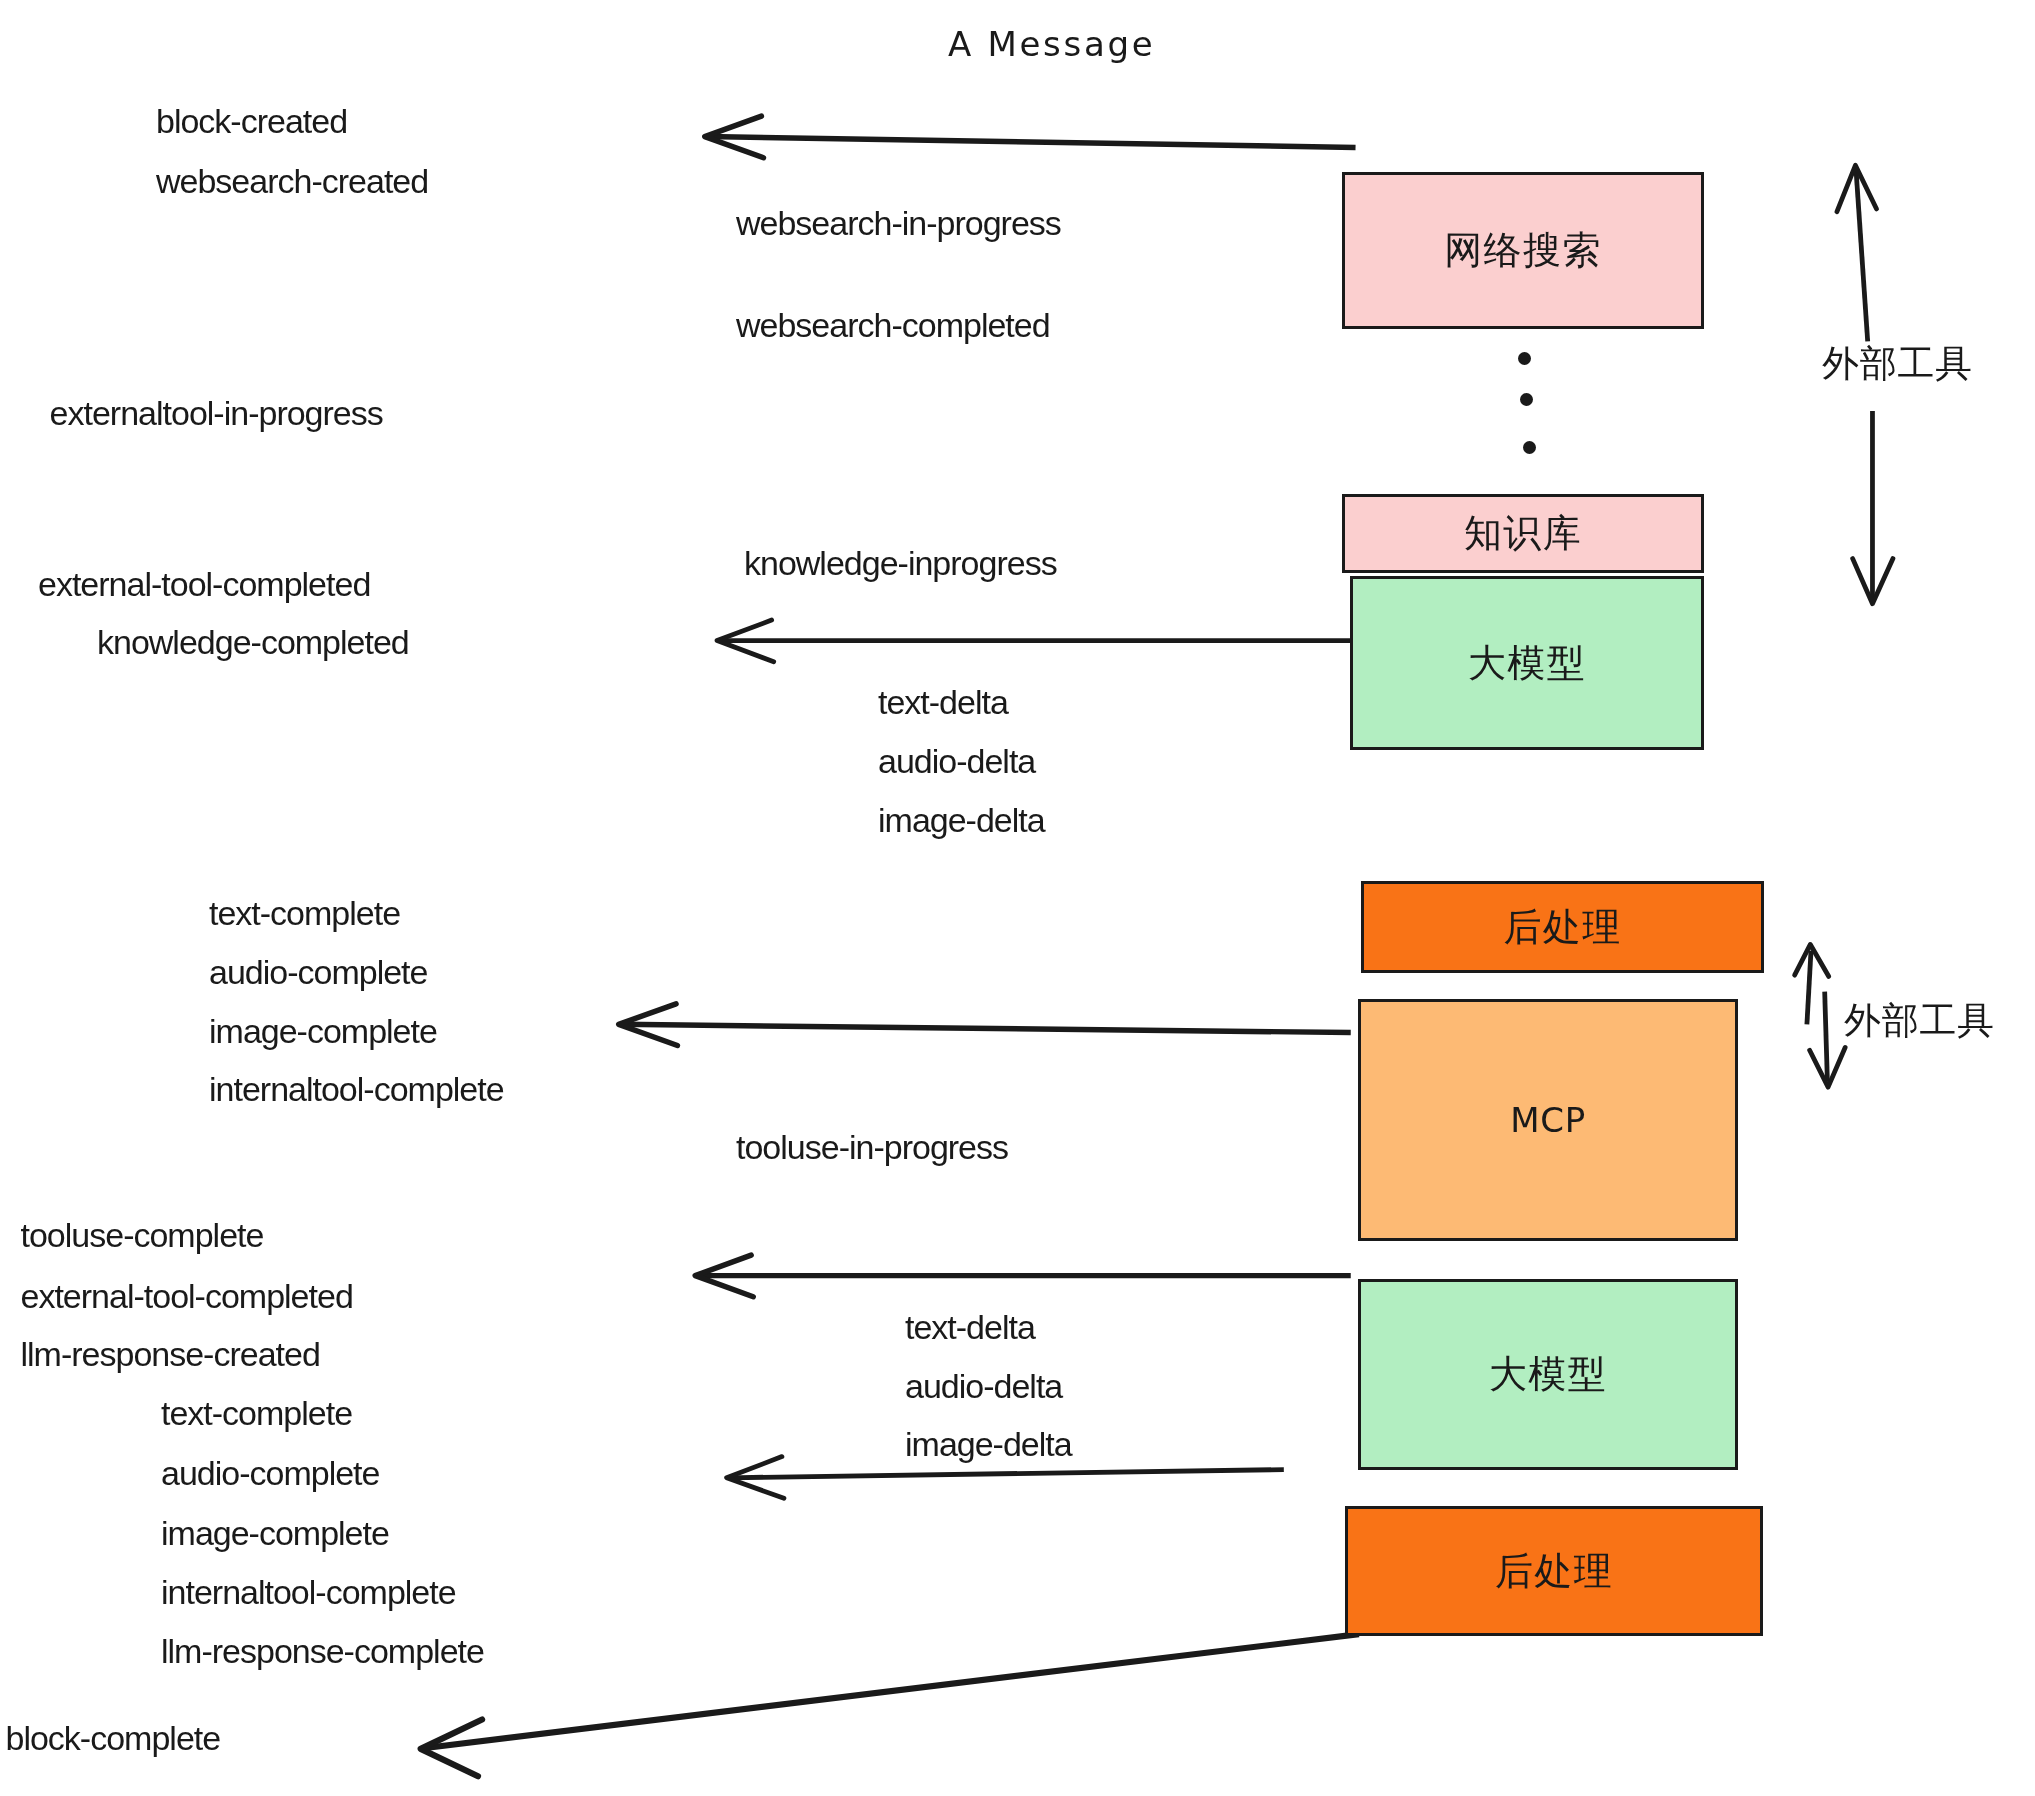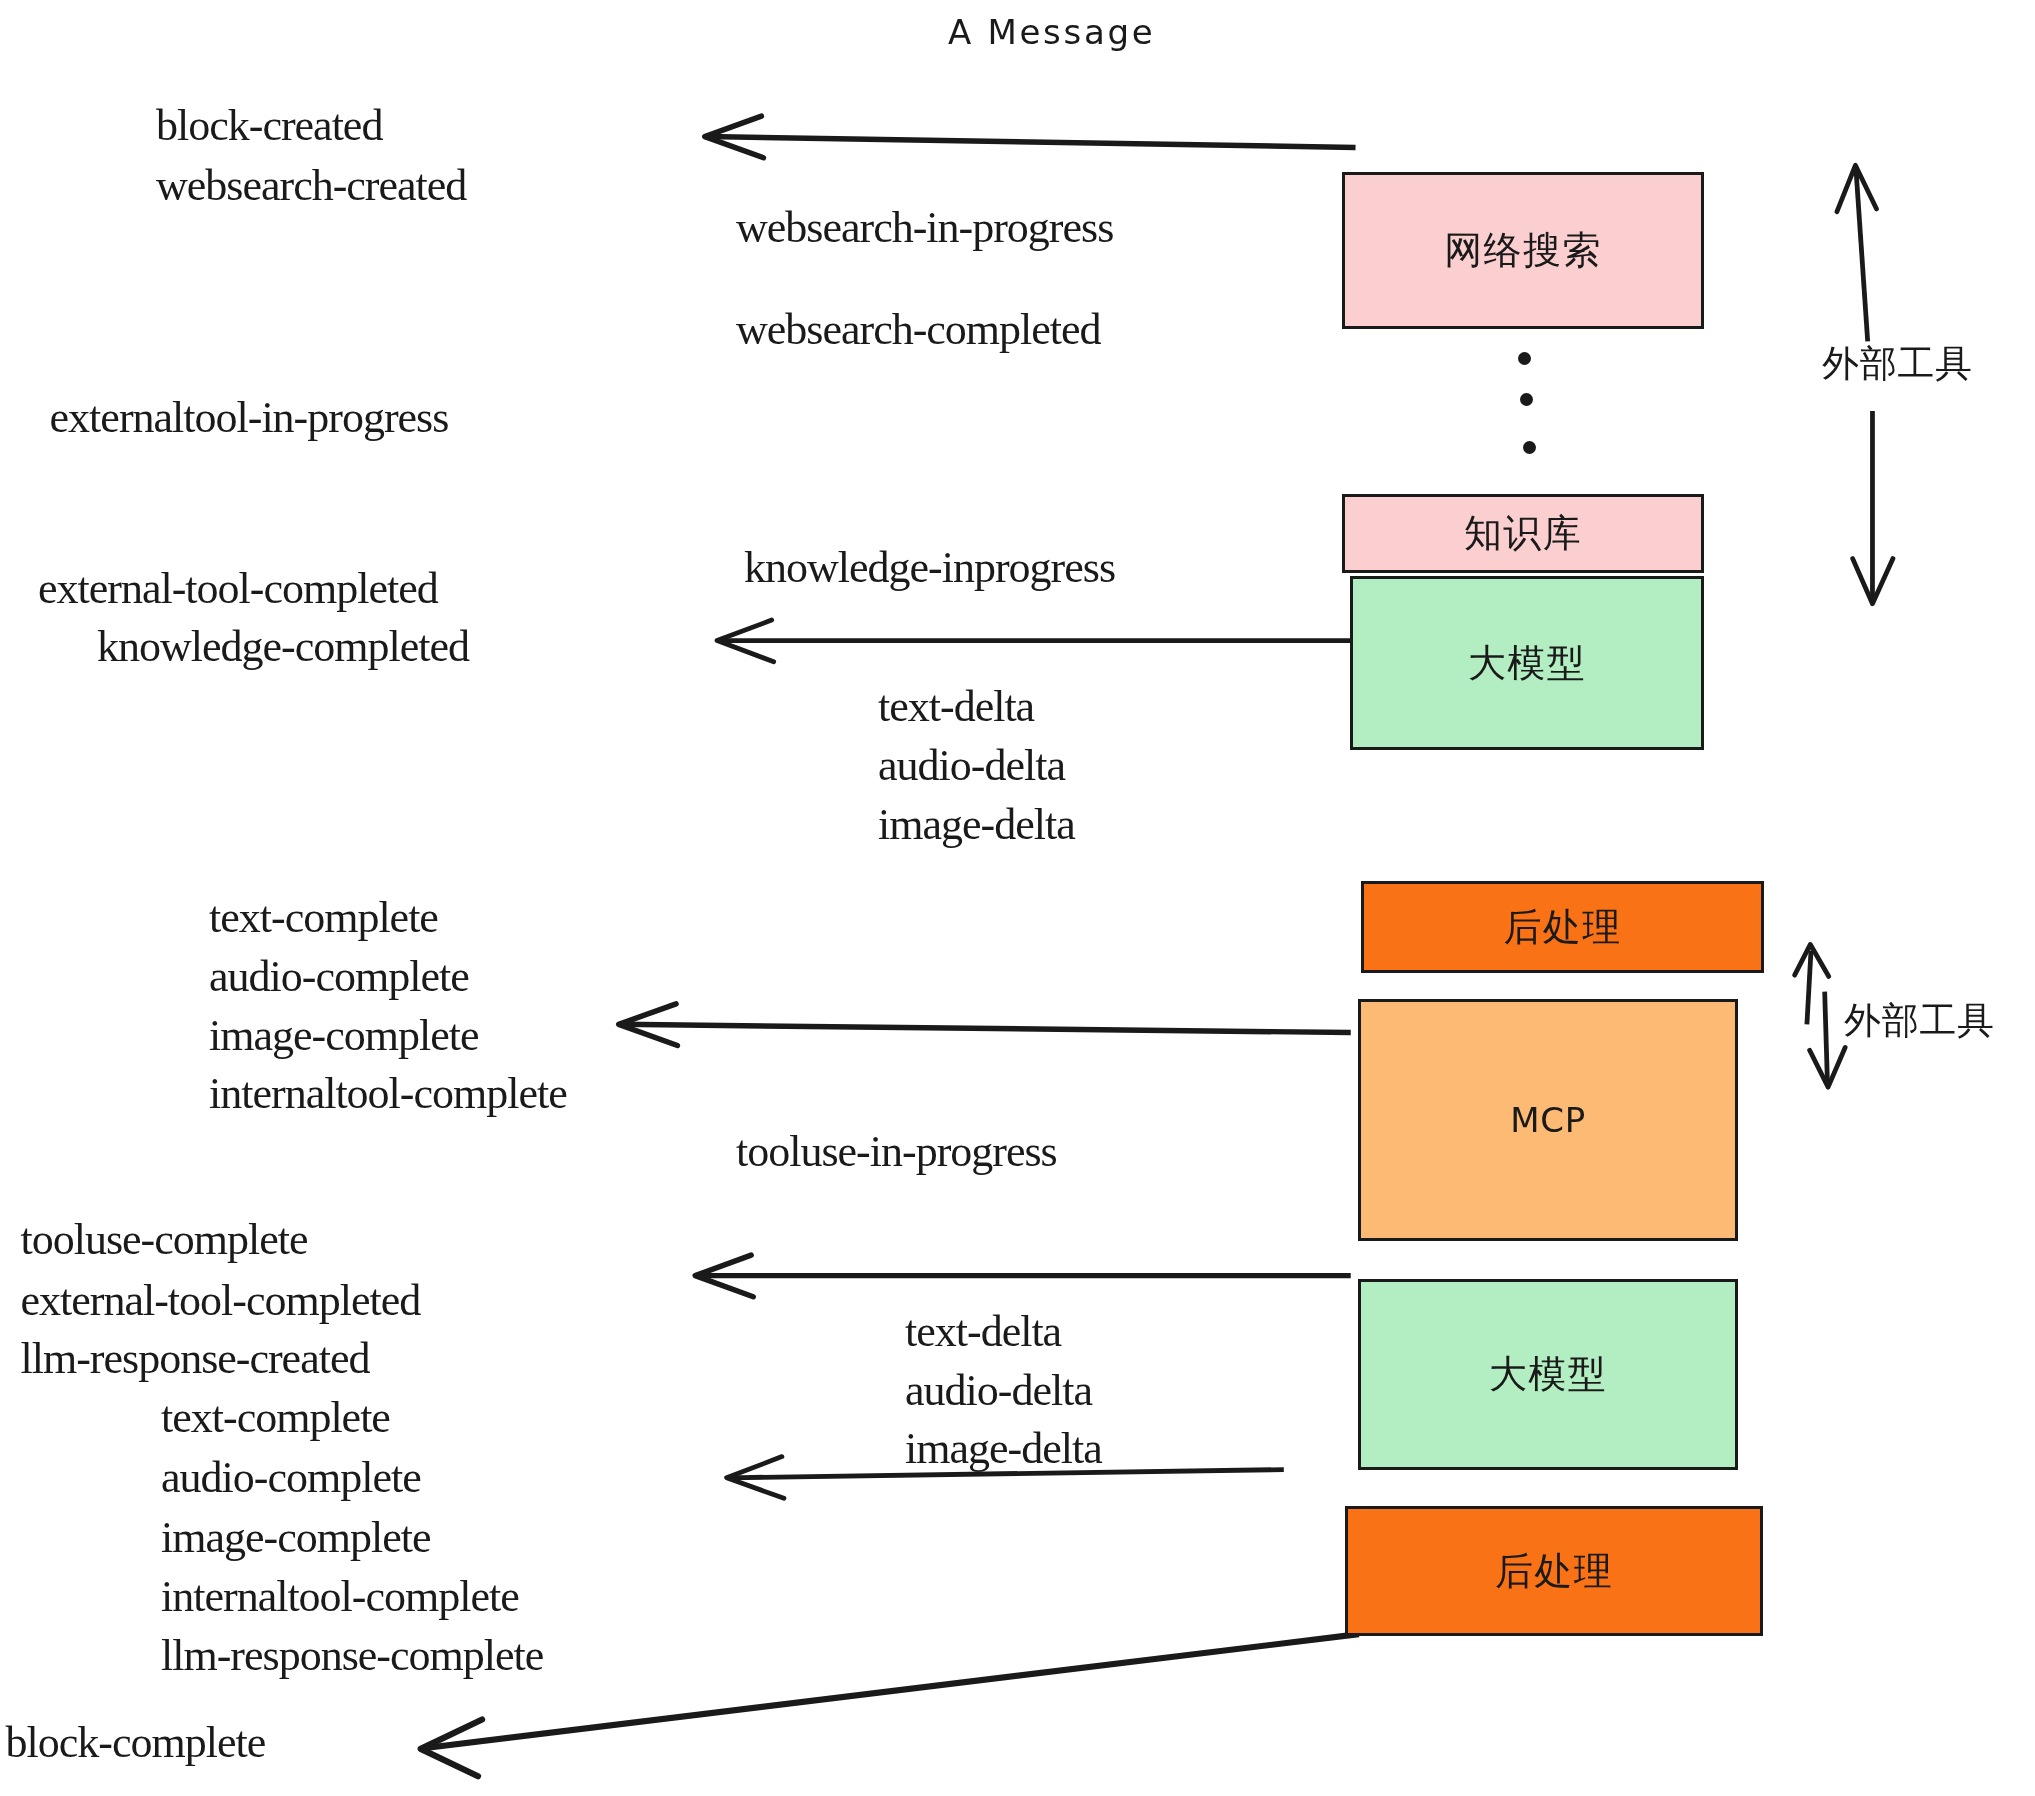--- a/index.html
+++ b/index.html
@@ -21,22 +21,22 @@
   .title {
     position: absolute;
     font-family: "DejaVu Sans", "Liberation Sans", sans-serif;
     font-size: 34px;
     letter-spacing: 2.7px;
     white-space: nowrap;
   }
   
   .evt {
     position: absolute;
-    font-family: Liberation Serif, serif;
-    font-size: 44px;
+    font-family: Liberation Sans, sans-serif;
+    font-size: 34px;
     letter-spacing: -1px;
     white-space: nowrap;
     line-height: 1;
   }
   
   .node {
     position: absolute;
     box-sizing: border-box;
     border: 3.4px solid #1a1a1a;
     display: flex;
@@ -77,21 +77,21 @@
     height: 1796px;
     pointer-events: none;
   }
   #arrows path, #arrows line { fill: none; stroke: #1a1a1a; }
 </style>
 </head>
 <body>
 
 <div id="canvas">
 
-  <div class="title" style="left:948px; top:12px;">A Message</div>
+  <div class="title" style="left:948px; top:24px;">A Message</div>
 
   <svg id="arrows" viewBox="0 0 2980 2630">
 
     <g>
       <path d="M 1985 216 L 1035 200" stroke-width="8"></path>
       <path d="M 1115 170 L 1032 200 L 1118 231" stroke-width="8" stroke-linecap="round" stroke-linejoin="round"></path>
     </g>
 
     <g>
       <path d="M 1985 938 L 1055 938" stroke-width="7"></path>

